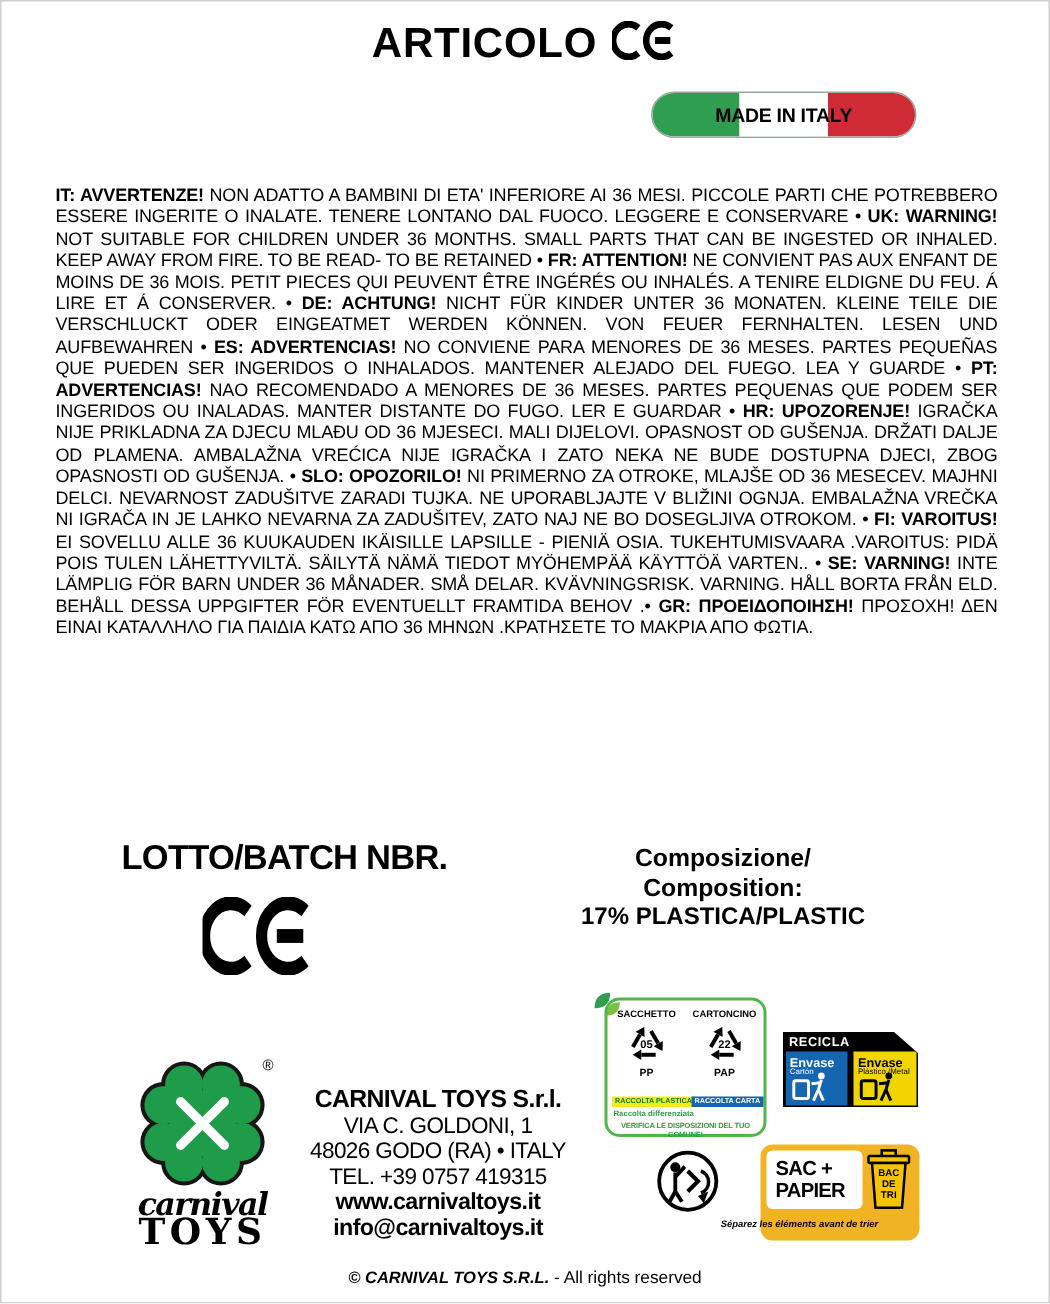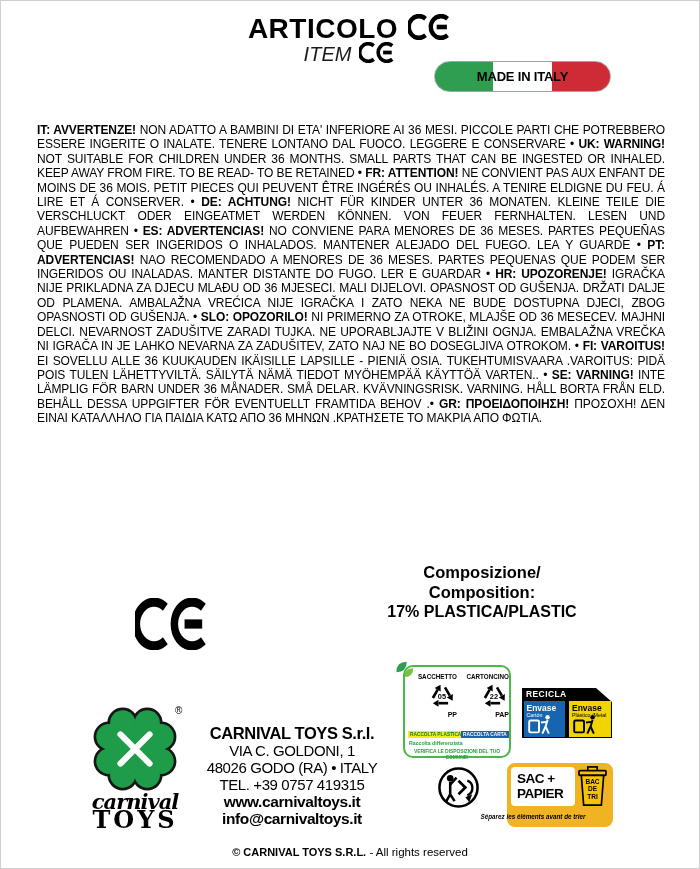--- a/index.html
+++ b/index.html
@@ -30,21 +30,21 @@
   .batch-label{left:80px;top:557px;font-size:23px;font-weight:bold;letter-spacing:-0.5px;}
   .ce-big{left:134px;top:597px;}
   .composition{left:371px;top:562px;width:220px;text-align:center;font-weight:bold;line-height:19.5px;}
   .composition .t{font-size:16.5px;}
   .composition .l{font-size:16px;}
 
   
   .greenbox{left:402px;top:664px;width:108px;height:93px;border:2.5px solid #4cb848;border-radius:10px;box-sizing:border-box;}
   .leaf{left:393px;top:656px;}
   .gb-cols{position:absolute;left:0;top:6px;width:100%;display:flex;}
-  .gb-col{flex:1;text-align:right;}
+  .gb-col{flex:1;text-align:center;}
   .gb-name{font-size:6.3px;font-weight:bold;}
   .gb-mat{font-size:7px;font-weight:bold;margin-top:-1px;}
   .tag{position:absolute;font-size:4.8px;font-weight:bold;padding:1px 2px;white-space:nowrap;}
   .tag1{left:3px;top:64px;background:#f6eb16;color:#0b7a33;}
   .tag2{left:56px;top:64px;background:#1565b0;color:#ffffff;}
   .tag-sub{position:absolute;left:4px;top:73px;font-size:5.2px;font-weight:bold;color:#2e9e41;}
   .gb-footer{position:absolute;left:0;top:81px;width:100%;text-align:center;font-size:5px;
              font-weight:bold;color:#2e9e41;letter-spacing:-0.1px;}
 
   
@@ -75,57 +75,48 @@
   .triman{left:436px;top:765px;}
   .sac{left:479px;top:762px;width:106px;height:64px;background:#f0b323;border-radius:8px;margin-left:27px;}
   .sac-white{position:absolute;left:4px;top:4px;width:64px;height:39px;background:#fff;border-radius:4px;
              display:flex;flex-direction:column;justify-content:center;padding-left:6px;box-sizing:border-box;}
   .sac-white div{font-size:13.5px;font-weight:bold;line-height:14.5px;letter-spacing:-0.5px;}
   .sac-bin{position:absolute;right:4px;top:3px;}
   .sac-note{left:476px;top:812px;width:112px;text-align:center;font-size:6.3px;font-weight:bold;font-style:italic;}
 
   
   .copyright{top:845px;left:0;width:100%;text-align:center;font-size:11.5px;}
-  .copyright b{font-size:11px;}
+  .copyright b{font-size:11px;font-style:italic;}
 </style>
 </head>
 <body>
 
 <div class="page">
 
   <div class="abs title-row">
     <span class="title">ARTICOLO</span>
     <span>
       <svg width="44" height="26" viewBox="0 0 112 62" preserveAspectRatio="none">
         <path d="M44.71 11.08 A26 26 0 1 0 44.71 50.92" fill="none" stroke="#000" stroke-width="11"></path>
         <path d="M100.71 11.08 A26 26 0 1 0 100.71 50.92" fill="none" stroke="#000" stroke-width="11"></path>
         <rect x="73" y="25.5" width="26" height="11" fill="#000"></rect>
       </svg>
     </span>
   </div>
-  <div class="abs item-row">
-    <span class="item">ITEM</span>
-    <span>
-      <svg width="37" height="21" viewBox="0 0 112 62" preserveAspectRatio="none">
-        <path d="M44.71 11.08 A26 26 0 1 0 44.71 50.92" fill="none" stroke="#000" stroke-width="11"></path>
-        <path d="M100.71 11.08 A26 26 0 1 0 100.71 50.92" fill="none" stroke="#000" stroke-width="11"></path>
-        <rect x="73" y="25.5" width="26" height="11" fill="#000"></rect>
-      </svg>
-    </span>
-  </div>
 
   <div class="abs miy">
     <div class="stripe miy-green"></div>
     <div class="stripe miy-white"></div>
     <div class="stripe miy-red"></div>
   </div>
   <div class="abs miy-label">MADE IN ITALY</div>
 
   <p class="abs warnings"><b>IT: AVVERTENZE!</b><span> NON ADATTO A BAMBINI DI ETA' INFERIORE AI 36 MESI. PICCOLE PARTI CHE POTREBBERO ESSERE INGERITE O INALATE. TENERE LONTANO DAL FUOCO. LEGGERE E CONSERVARE • </span><b>UK: WARNING!</b><span> NOT SUITABLE FOR CHILDREN UNDER 36 MONTHS. SMALL PARTS THAT CAN BE INGESTED OR INHALED. KEEP AWAY FROM FIRE. TO BE READ- TO BE RETAINED • </span><b>FR: ATTENTION!</b><span> NE CONVIENT PAS AUX ENFANT DE MOINS DE 36 MOIS. PETIT PIECES QUI PEUVENT ÊTRE  INGÉRÉS OU INHALÉS. A TENIRE ELDIGNE DU FEU. Á LIRE ET Á CONSERVER. • </span><b>DE: ACHTUNG!</b><span> NICHT FÜR KINDER UNTER 36 MONATEN. KLEINE TEILE DIE VERSCHLUCKT ODER EINGEATMET WERDEN KÖNNEN. VON FEUER FERNHALTEN. LESEN UND AUFBEWAHREN • </span><b>ES: ADVERTENCIAS!</b><span> NO CONVIENE PARA MENORES DE 36 MESES. PARTES PEQUEÑAS QUE PUEDEN SER INGERIDOS O INHALADOS. MANTENER ALEJADO DEL FUEGO. LEA Y GUARDE • </span><b>PT: ADVERTENCIAS!</b><span> NAO RECOMENDADO A MENORES DE 36 MESES. PARTES PEQUENAS QUE PODEM SER INGERIDOS OU INALADAS. MANTER DISTANTE DO FUGO. LER E GUARDAR • </span><b>HR: UPOZORENJE!</b><span> IGRAČKA NIJE PRIKLADNA ZA DJECU MLAĐU OD 36 MJESECI. MALI DIJELOVI. OPASNOST OD GUŠENJA. DRŽATI DALJE OD PLAMENA. AMBALAŽNA VREĆICA NIJE IGRAČKA I ZATO NEKA NE BUDE DOSTUPNA DJECI, ZBOG OPASNOSTI OD GUŠENJA. • </span><b>SLO: OPOZORILO!</b><span> NI PRIMERNO ZA OTROKE, MLAJŠE OD 36 MESECEV. MAJHNI DELCI. NEVARNOST ZADUŠITVE ZARADI TUJKA. NE UPORABLJAJTE V BLIŽINI OGNJA. EMBALAŽNA VREČKA NI IGRAČA IN JE LAHKO NEVARNA ZA ZADUŠITEV, ZATO NAJ NE BO DOSEGLJIVA OTROKOM. • </span><b>FI: VAROITUS!</b><span> EI SOVELLU ALLE 36 KUUKAUDEN IKÄISILLE LAPSILLE - PIENIÄ OSIA. TUKEHTUMISVAARA .VAROITUS: PIDÄ POIS TULEN LÄHETTYVILTÄ. SÄILYTÄ NÄMÄ TIEDOT MYÖHEMPÄÄ KÄYTTÖÄ VARTEN.. • </span><b>SE: VARNING!</b><span> INTE LÄMPLIG FÖR BARN UNDER 36 MÅNADER. SMÅ DELAR. KVÄVNINGSRISK. VARNING. HÅLL BORTA FRÅN ELD. BEHÅLL DESSA UPPGIFTER FÖR EVENTUELLT FRAMTIDA BEHOV .• </span><b>GR: ΠΡΟΕΙΔΟΠΟΙΗΣΗ!</b><span> ΠΡΟΣΟΧΗ! ΔΕΝ ΕΙΝΑΙ ΚΑΤΑΛΛΗΛΟ ΓΙΑ ΠΑΙΔΙΑ ΚΑΤΩ ΑΠΟ 36 ΜΗΝΩΝ .ΚΡΑΤΗΣΕΤΕ ΤΟ ΜΑΚΡΙΑ ΑΠΟ ΦΩΤΙΑ.</span></p>
 
+  <div class="abs batch-label">LOTTO/BATCH NBR.</div>
   <div class="abs ce-big">
     <svg width="76" height="52" viewBox="0 0 112 62" preserveAspectRatio="none">
       <path d="M44.71 11.08 A26 26 0 1 0 44.71 50.92" fill="none" stroke="#000" stroke-width="11"></path>
       <path d="M100.71 11.08 A26 26 0 1 0 100.71 50.92" fill="none" stroke="#000" stroke-width="11"></path>
       <rect x="73" y="25.5" width="26" height="11" fill="#000"></rect>
     </svg>
   </div>
 
   <div class="abs composition">
     <div class="t">Composizione/ Composition:</div>

